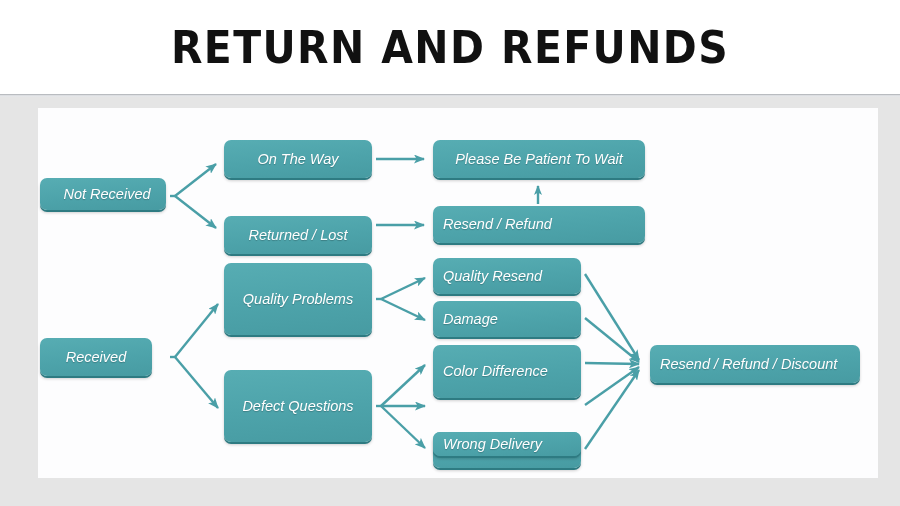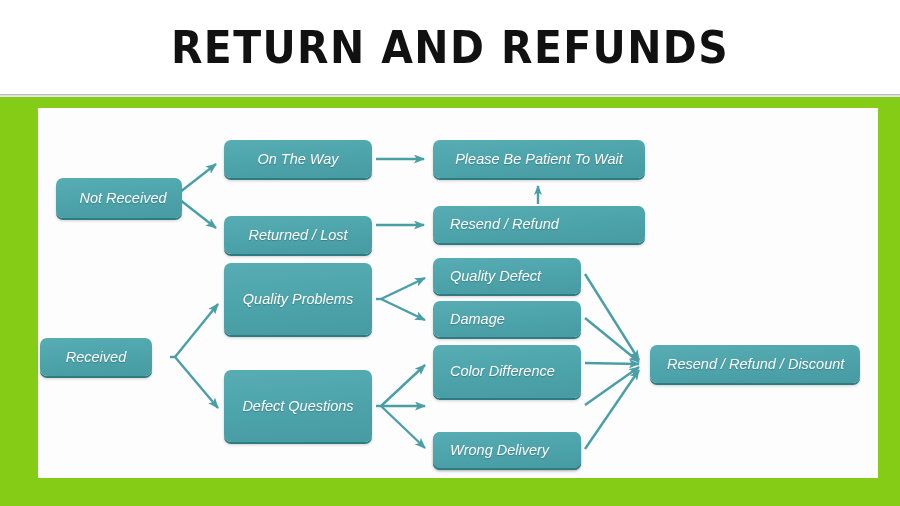--- a/index.html
+++ b/index.html
@@ -2,21 +2,21 @@
 <html><head>
 <meta charset="utf-8">
 <style>
   html,body{margin:0;padding:0;}
   body{
     width:900px;height:506px;overflow:hidden;
     background:#ffffff;
     font-family:"Liberation Sans","DejaVu Sans",sans-serif;
     position:relative;
   }
-  #slide{position:absolute;inset:0;background:#84cc16;}
+  #slide{position:absolute;inset:0;background:#e5e5e5;}
 
   
   #title-bar{
     position:absolute;left:0;top:0;width:900px;height:95px;
     background:#ffffff;
   }
   #page-title{
     position:absolute;left:0;top:22px;width:900px;
     text-align:center;
     font-family:"DejaVu Sans","Liberation Sans",sans-serif;
@@ -49,21 +49,21 @@
     color:#ffffff;
     font-size:14.5px;
     display:flex;
     align-items:center;
     box-sizing:border-box;
     text-shadow:0 1px 1px rgba(0,0,0,.22);
     line-height:1.15;
     font-style:italic;
   }
   .node.center{justify-content:center;text-align:center;}
-  .node.left{justify-content:flex-start;padding-left:17px;text-align:left;}
+  .node.left{justify-content:flex-start;padding-left:10px;text-align:left;}
 </style>
 </head>
 <body>
 
 <div id="slide">
 
   <div id="title-bar">
     <div id="page-title">RETURN AND REFUNDS</div>
     <div id="title-rule"></div>
   </div>
@@ -106,21 +106,21 @@
         <path d="M343,298 L387,340" marker-end="url(#ah)"></path>
 
         <path d="M547,166 L601,252" marker-end="url(#ah)"></path>
         <path d="M547,210 L601,254" marker-end="url(#ah)"></path>
         <path d="M547,255 L601,256" marker-end="url(#ah)"></path>
         <path d="M547,297 L601,259" marker-end="url(#ah)"></path>
         <path d="M547,341 L601,262" marker-end="url(#ah)"></path>
       </g>
     </svg>
 
-    <div class="node center" style="left:18px;top:70px;width:126px;height:40px;padding-left:8px;">
+    <div class="node center" style="left:2px;top:70px;width:126px;height:32px;padding-left:8px;">
       <span>Not Received</span>
     </div>
 
     <div class="node center" style="left:186px;top:32px;width:148px;height:38px;">
       <span>On The Way</span>
     </div>
 
     <div class="node center" style="left:186px;top:98px;width:148px;height:38px;margin-top:10px;">
       <span>Returned / Lost</span>
     </div>
@@ -139,36 +139,36 @@
 
     <div class="node center" style="left:186px;top:155px;width:148px;height:72px;">
       <span>Quality Problems</span>
     </div>
 
     <div class="node center" style="left:186px;top:262px;width:148px;height:72px;">
       <span>Defect Questions</span>
     </div>
 
     <div class="node left" style="left:395px;top:150px;width:148px;height:36px;">
-      <span>Quality Defect</span>
+      <span>Quality Resend</span>
     </div>
 
     <div class="node left" style="left:395px;top:193px;width:148px;height:36px;">
       <span>Damage</span>
     </div>
 
     <div class="node left" style="left:395px;top:237px;width:148px;height:53px;">
       <span>Color Difference</span>
     </div>
 
     <div class="node left" style="left:395px;top:280px;width:148px;height:36px;margin-top:44px;">
       <span>Not Fit</span>
     </div>
 
-    <div class="node left" style="left:395px;top:324px;width:148px;height:36px;">
+    <div class="node left" style="left:395px;top:324px;width:148px;height:24px;">
       <span>Wrong Delivery</span>
     </div>
 
     <div class="node left" style="left:612px;top:237px;width:210px;height:38px;">
       <span>Resend / Refund / Discount</span>
     </div>
 
   </div>
 </div>
 

